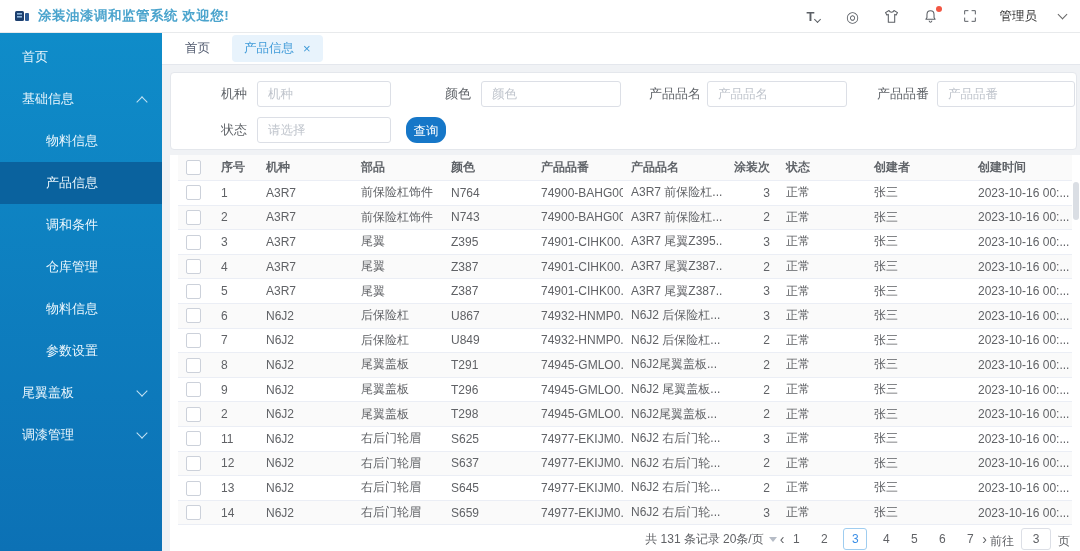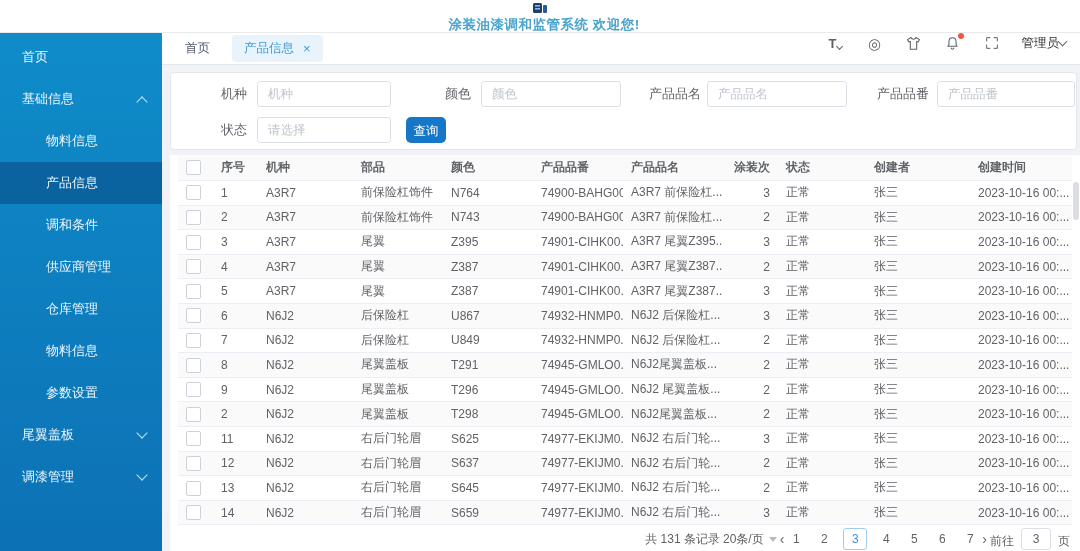--- a/index.html
+++ b/index.html
@@ -6,31 +6,31 @@
   body{
     width:1080px;height:551px;overflow:hidden;position:relative;
     background:#f0f2f5;
     font-family:"Liberation Sans","DejaVu Sans",sans-serif;
     -webkit-font-smoothing:antialiased;
   }
   
   .app-header{
     position:absolute;top:0;left:0;right:0;height:33px;background:#fff;
     border-bottom:1px solid #e8eaec;display:flex;align-items:center;
-    padding:0 14px;box-sizing:border-box;z-index:5;flex-direction:column;
+    padding:0 14px;box-sizing:border-box;z-index:5;
   }
   .logo{width:16px;height:16px;flex:0 0 auto}
   .app-title{color:#4ba4cd;font-size:13.5px;font-weight:600;margin-left:8px;letter-spacing:.5px}
   .header-right{margin-left:auto;display:flex;align-items:center;gap:21px;color:#5c6066}
   .hicon{width:18px;height:18px;display:flex;align-items:center;justify-content:center;cursor:pointer;position:relative}
   .tr-glyph{font-size:13px;font-weight:700;color:#5c6066;line-height:1}
   .tr-caret{width:4px;height:4px;border-right:1.3px solid #5c6066;border-bottom:1.3px solid #5c6066;transform:rotate(45deg);margin-left:1px;margin-top:6px}
   .bullseye{font-size:15px;color:#5c6066;line-height:1}
   .badge-dot{position:absolute;top:-1px;right:-2px;width:6px;height:6px;border-radius:50%;background:#f25643}
-  .user{display:flex;align-items:center;gap:0;cursor:pointer}
+  .user{display:flex;align-items:center;gap:22px;cursor:pointer}
   .user-name{font-size:12.5px;color:#333}
   .chev-sm{width:6px;height:6px;border-right:1.3px solid #666;border-bottom:1.3px solid #666;transform:rotate(45deg);margin-top:-3px}
   
   .sidebar{
     position:absolute;top:33px;left:0;width:162px;bottom:0;
     background:linear-gradient(180deg,#0f8cc9 0%,#0c71b5 100%);
     padding-top:3px;box-sizing:border-box;
   }
   .side-item{height:42px;display:flex;align-items:center;padding:0 16px 0 22px;
     color:#ecf7fd;font-size:13px;cursor:pointer}
@@ -52,21 +52,21 @@
   .finput{position:absolute;height:26px;border:1px solid #dcdfe6;border-radius:3px;background:#fff;
     font-size:12.5px;color:#606266;padding:0 10px;box-sizing:border-box;outline:none;
     font-family:"Liberation Sans","DejaVu Sans",sans-serif}
   .finput::placeholder{color:#bfc4cc}
   .l1{left:0;width:76px;top:8px}   .i1{left:86px;width:134px;top:8px}
   .l2{left:240px;width:60px;top:8px}.i2{left:310px;width:140px;top:8px}
   .l3{left:455px;width:75px;top:8px}.i3{left:536px;width:140px;top:8px}
   .l4{left:683px;width:75px;top:8px}.i4{left:766px;width:138px;top:8px}
   .l5{left:0;width:76px;top:44px}  .i5{left:86px;width:134px;top:44px}
   .search-btn{position:absolute;left:235px;top:44px;width:40px;height:26px;background:#1677c8;color:#fff;
-    font-size:12.5px;border:none;border-radius:5px;cursor:pointer;line-height:26px;text-align:center;
+    font-size:12.5px;border:none;border-radius:11px;cursor:pointer;line-height:26px;text-align:center;
     font-family:"Liberation Sans","DejaVu Sans",sans-serif}
   
   .table-panel{position:absolute;left:8px;right:0;top:122px;bottom:0;background:#fff;
     padding:0 8px;box-sizing:border-box}
   table{width:100%;border-collapse:collapse;table-layout:fixed;font-size:12px;color:#606266}
   col.c0{width:35px}col.c1{width:45px}col.c2{width:95px}col.c3{width:90px}col.c4{width:90px}
   col.c5{width:90px}col.c6{width:100px}col.c7{width:55px}col.c8{width:88px}col.c9{width:104px}col.c10{width:102px}
   thead th{height:25px;background:#fafafa;font-weight:600;color:#5f6368;text-align:left;
     padding:0 8px;border-bottom:1px solid #ebeef5;white-space:nowrap;overflow:hidden}
   tbody td{height:23.6px;padding:0 8px;border-bottom:1px solid #ebeef5;white-space:nowrap;overflow:hidden}
@@ -143,23 +143,20 @@
         <i class="chev up"></i>
       </div>
       <div class="side-item sub">
         <span>物料信息</span>
       </div>
       <div class="side-item sub active">
         <span>产品信息</span>
       </div>
       <div class="side-item sub">
         <span>调和条件</span>
-      </div>
-      <div class="side-item sub">
-        <span>供应商管理</span>
       </div>
       <div class="side-item sub">
         <span>仓库管理</span>
       </div>
       <div class="side-item sub">
         <span>物料信息</span>
       </div>
       <div class="side-item sub">
         <span>参数设置</span>
       </div>

